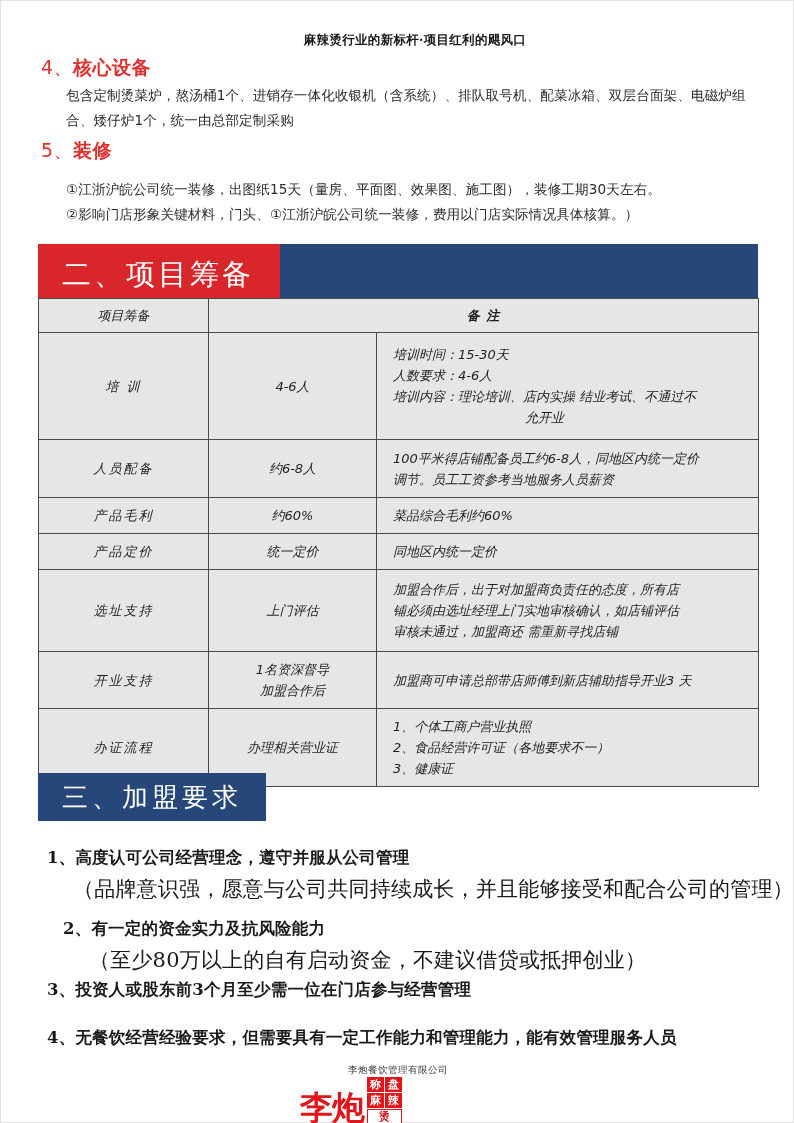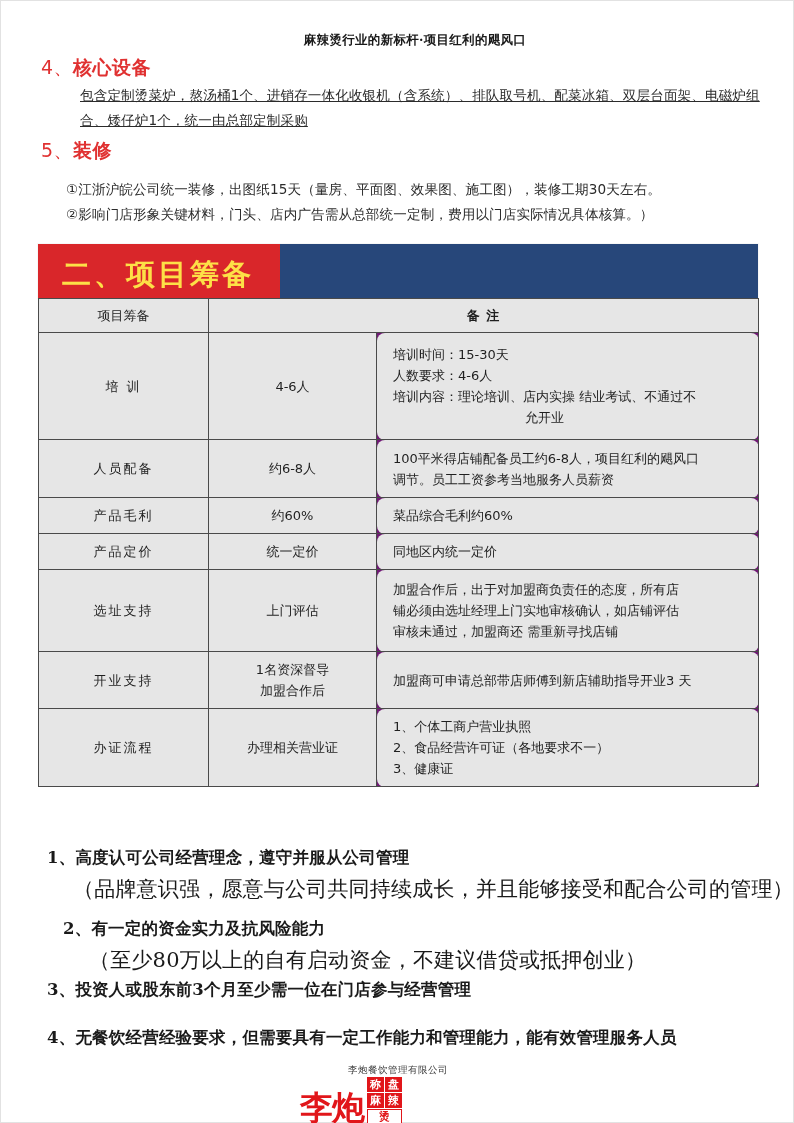--- a/index.html
+++ b/index.html
@@ -60,26 +60,26 @@
 
   
   .banner-wrap {
     position: absolute;
     display: flex;
     align-items: stretch;
     box-shadow: 0 0 0 1px rgba(0,0,0,0.03);
   }
   .banner-red {
     background: #d9262a;
-    color: #fde047;
+    color: #ffffff;
     display: flex;
     align-items: center;
     padding: 8px 26px 0 24px;
     font-size: 29px;
-    font-weight: 700;
+    font-weight: 400;
     letter-spacing: 3px;
     box-sizing: border-box;
   }
   .banner-blue-fill {
     background: #27477a;
     flex: 1 1 auto;
   }
   .banner-blue-solo {
     position: absolute;
     background: #27477a;
@@ -91,21 +91,22 @@
     font-weight: 500;
     letter-spacing: 4px;
     box-sizing: border-box;
   }
 
   
   .tbl {
     position: absolute;
     border-collapse: collapse;
     table-layout: fixed;
-    background: #701a75;
+    background: #84cc16;
+    font-style: italic;
   }
   .tbl td {
     border: 1px solid #4a4a4a;
     background: #e6e6e6;
     font-size: 13px;
     color: #1f1f1f;
     vertical-align: middle;
     padding: 7px 10px;
     line-height: 21px;
     box-sizing: border-box;
@@ -113,21 +114,20 @@
   .tbl td.c-label {
     text-align: center;
     letter-spacing: 2px;
   }
   .tbl td.c-mid {
     text-align: center;
   }
   .tbl td.c-note {
     text-align: left;
     padding-left: 16px;
-    border-radius: 8px;
   }
   .tbl td.hdr-left {
     text-align: center;
     height: 34px;
     padding: 4px 8px;
   }
   .tbl td.hdr-right {
     text-align: center;
     font-weight: 600;
     letter-spacing: 1px;
@@ -219,27 +219,27 @@
 </head>
 <body>
 
 <div class="page">
 
   <div class="running-head">麻辣烫行业的新标杆·项目红利的飓风口</div>
 
   <div class="red-heading" style="left:40px; top:54px;">
     <span class="num">4、</span><span>核心设备</span>
   </div>
-  <div class="body-para" style="left:79px; top:82px; width:700px;text-decoration:underline;">包含定制烫菜炉，熬汤桶1个、进销存一体化收银机（含系统）、排队取号机、配菜冰箱、双层台面架、电磁炉组合、矮仔炉1个，统一由总部定制采购</div>
+  <div class="body-para" style="left:65px; top:82px; width:700px;">包含定制烫菜炉，熬汤桶1个、进销存一体化收银机（含系统）、排队取号机、配菜冰箱、双层台面架、电磁炉组合、矮仔炉1个，统一由总部定制采购</div>
 
   <div class="red-heading" style="left:40px; top:137px;">
     <span class="num">5、</span><span>装修</span>
   </div>
   <div class="body-para" style="left:65px; top:176px; width:715px;">①江浙沪皖公司统一装修，出图纸15天（量房、平面图、效果图、施工图），装修工期30天左右。</div>
-  <div class="body-para" style="left:65px; top:201px; width:715px;">②影响门店形象关键材料，门头、店内广告需从总部统一定制，费用以门店实际情况具体核算。）</div>
+  <div class="body-para" style="left:65px; top:201px; width:715px;">②影响门店形象关键材料，门头、①江浙沪皖公司统一装修，费用以门店实际情况具体核算。）</div>
 
   <div class="banner-wrap" style="left:37px; top:243px; width:720px; height:54px;">
     <div class="banner-red">二、项目筹备</div>
     <div class="banner-blue-fill"></div>
   </div>
 
   <table class="tbl" style="left:37px; top:297px; width:720px;">
     <colgroup>
       <col style="width:170px">
       <col style="width:168px">
@@ -261,21 +261,21 @@
             <span>培训内容：理论培训、店内实操 结业考试、不通过不</span><br>
             <span class="center-block" style="display:block;text-align:center;">允开业</span>
           </span>
         </td>
       </tr>
 
       <tr>
         <td class="c-label" style="height:58px;">人员配备</td>
         <td class="c-mid">约6-8人</td>
         <td class="c-note">
-          <span>100平米得店铺配备员工约6-8人，项目红利的飓风口</span><br>
+          <span>100平米得店铺配备员工约6-8人，同地区内统一定价</span><br>
           <span>调节。员工工资参考当地服务人员薪资</span>
         </td>
       </tr>
 
       <tr>
         <td class="c-label" style="height:36px;">产品毛利</td>
         <td class="c-mid">约60%</td>
         <td class="c-note">菜品综合毛利约60%</td>
       </tr>
 
@@ -309,20 +309,23 @@
         <td class="c-mid">办理相关营业证</td>
         <td class="c-note">
           <span>1、个体工商户营业执照</span><br>
           <span>2、食品经营许可证（各地要求不一）</span><br>
           <span>3、健康证</span>
         </td>
       </tr>
     </tbody>
   </table>
 
+  <div class="banner-blue-solo" style="left:37px; top:772px; width:228px; height:48px;">
+    <span>三、加盟要求</span>
+  </div>
 
   <div class="req-item" style="left:46px; top:846px;">
     <div class="req-main">1、高度认可公司经营理念，遵守并服从公司管理</div>
     <div class="req-sub">（品牌意识强，愿意与公司共同持续成长，并且能够接受和配合公司的管理）</div>
   </div>
 
   <div class="req-item" style="left:62px; top:917px;">
     <div class="req-main">2、有一定的资金实力及抗风险能力</div>
     <div class="req-sub">（至少80万以上的自有启动资金，不建议借贷或抵押创业）</div>
   </div>

